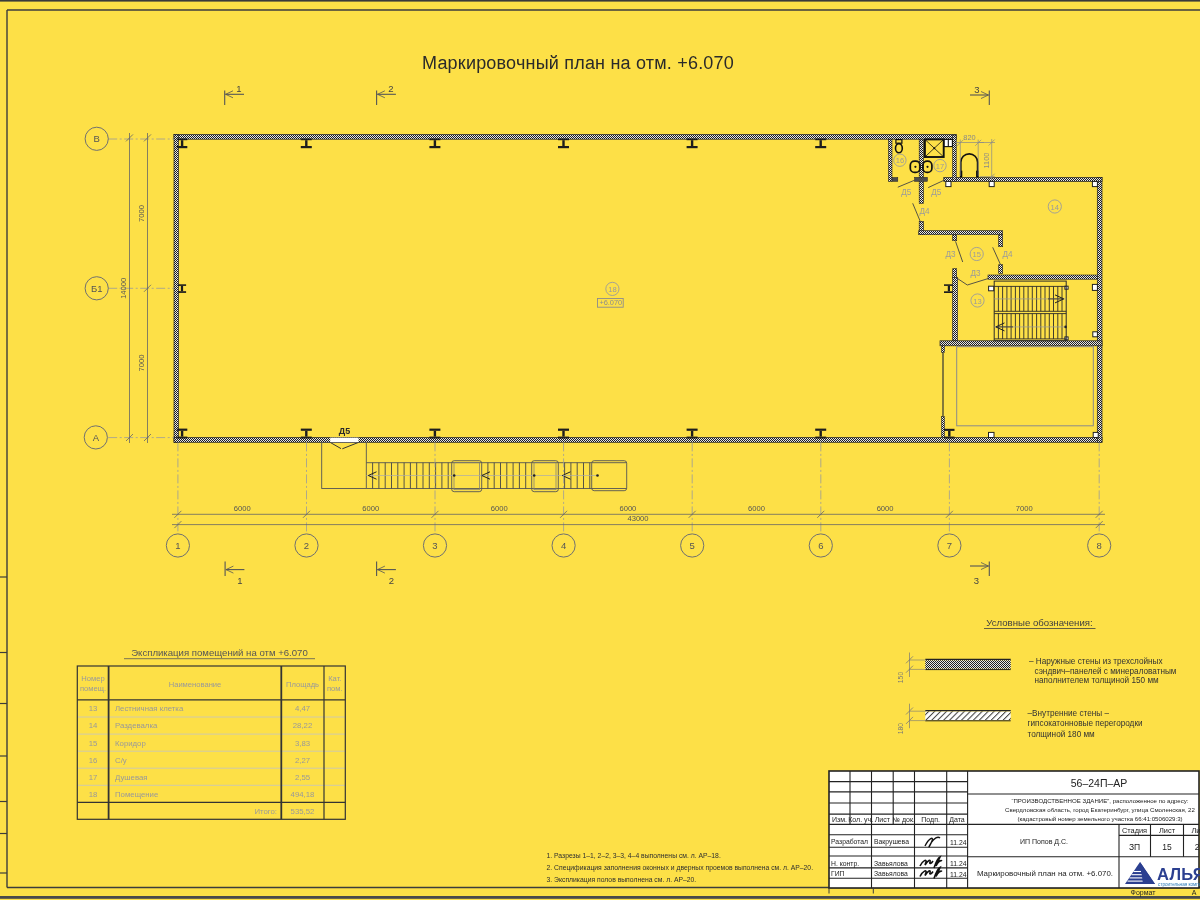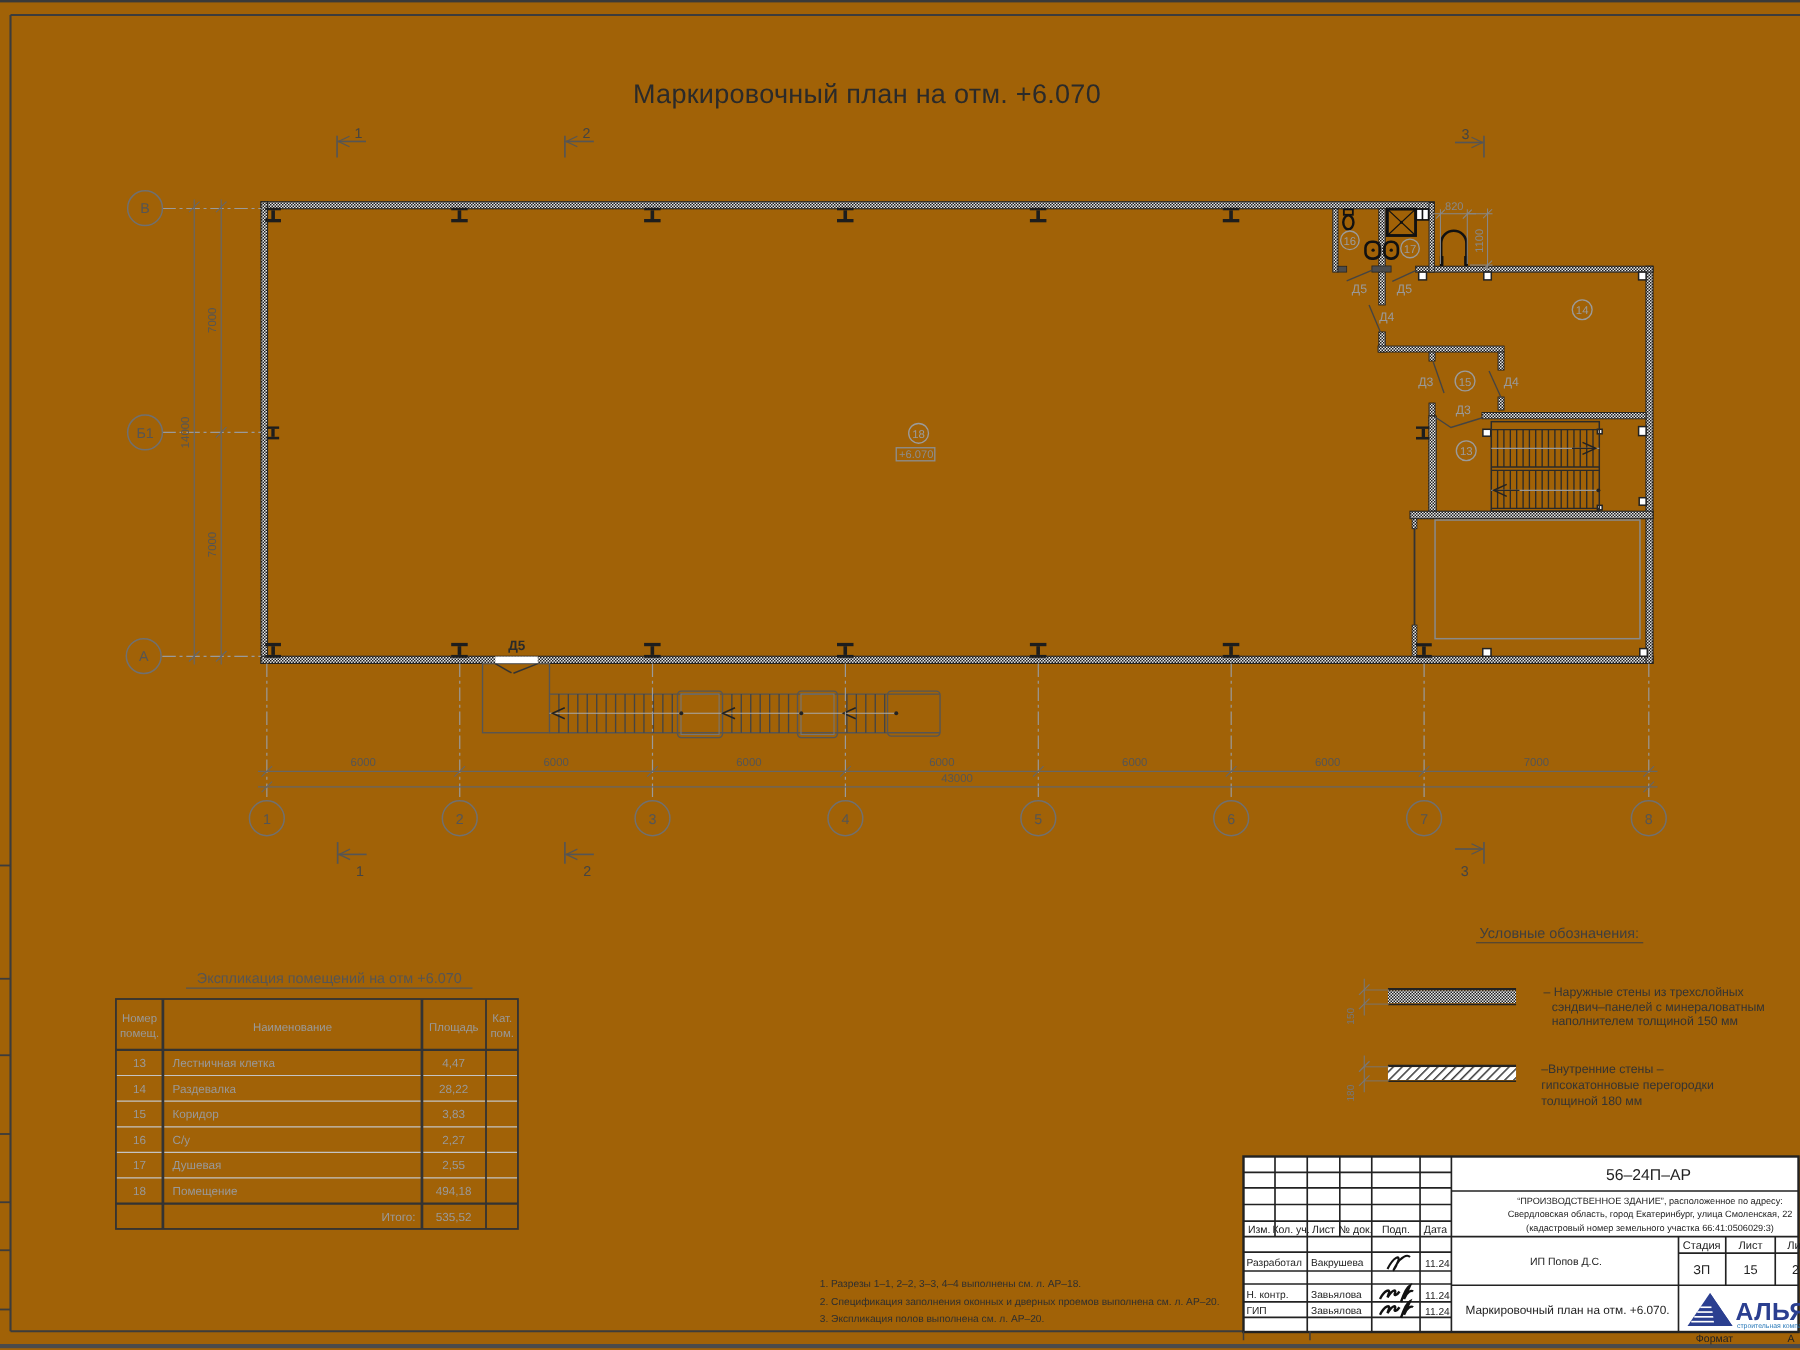--- a/index.html
+++ b/index.html
@@ -1,17 +1,17 @@
 <!DOCTYPE html>
 <html><head>
 <meta charset="utf-8">
 <style>
 html,body{margin:0;padding:0;background:#fff;}
 *{font-family:"Liberation Sans",sans-serif;}
-#page{position:relative;width:1200px;height:900px;background:#a16207;overflow:hidden;}
+#page{position:relative;width:1200px;height:900px;background:#fde047;overflow:hidden;}
 </style>
 </head>
 <body>
 <div id="page">
 <svg width="1200" height="900" viewBox="0 0 1200 900" xmlns="http://www.w3.org/2000/svg">
 <defs>
 <pattern id="wl" width="2" height="2" patternUnits="userSpaceOnUse">
 <rect width="2" height="2" fill="#e9e9e9"></rect>
 <rect width="1" height="1" fill="#1e1e1e"></rect>
 <rect x="1" y="1" width="1" height="1" fill="#1e1e1e"></rect>

